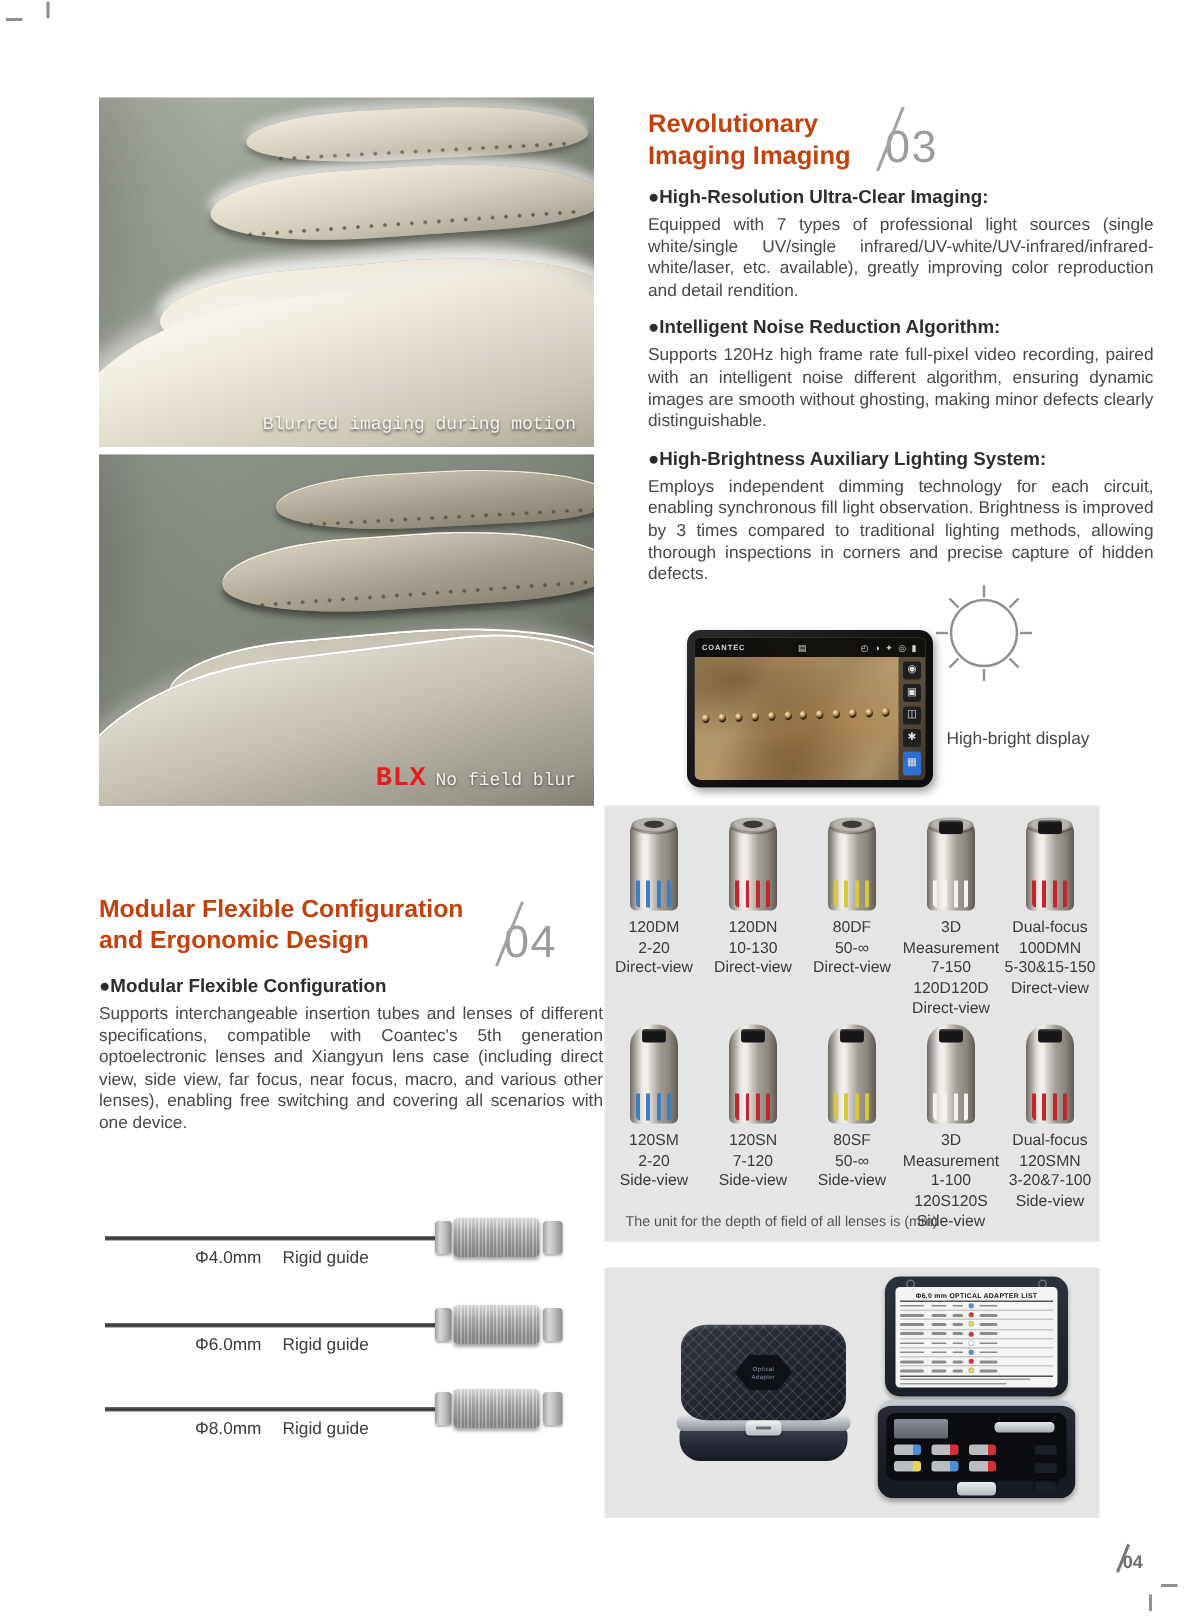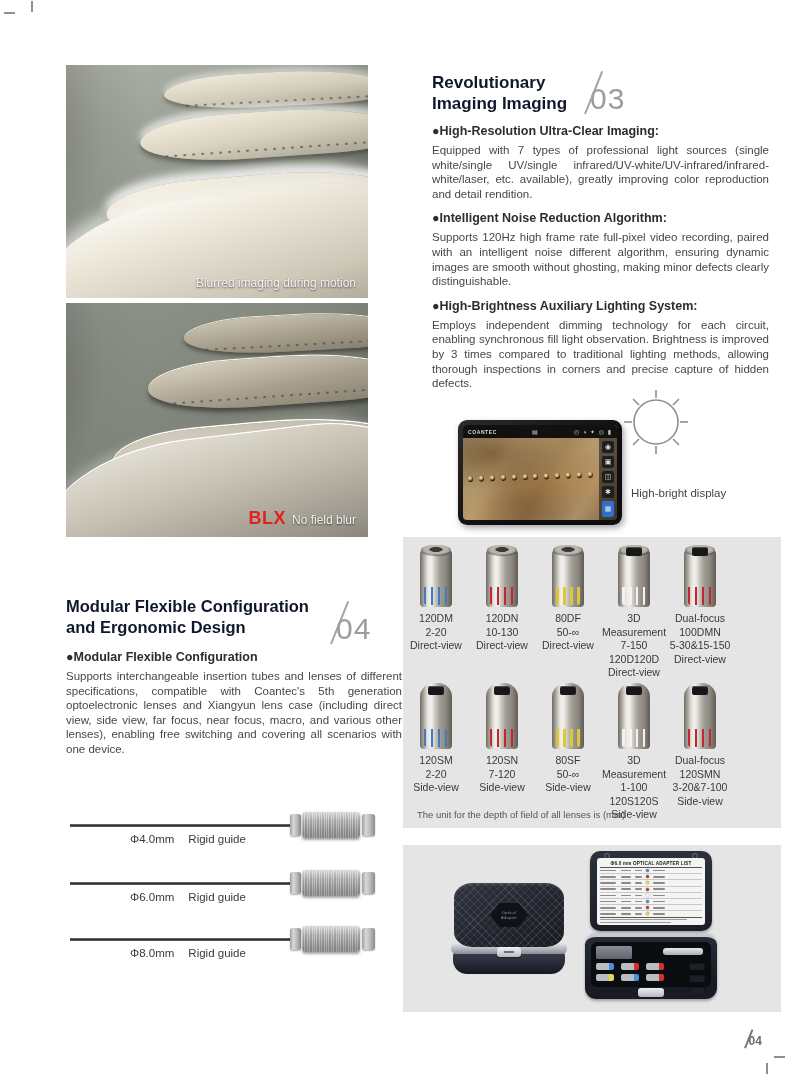--- a/index.html
+++ b/index.html
@@ -7,21 +7,21 @@
     position:relative; width:800px; height:1078px; background:#ffffff;
     font-family:"Liberation Sans", sans-serif; overflow:hidden;
     color:#3c3c3c;
   }
   
   .crop { position:absolute; background:#8f8f8f; }
   .crop.h { height:1.5px; width:11px; }
   .crop.v { width:1.5px; height:11px; }
 
   
-  .photo { position:absolute; left:66px; width:302px; overflow:hidden; }
+  .photo { position:absolute; left:66px; width:330px; overflow:hidden;font-family:Liberation Mono, monospace; }
   #photo1 { top:65px; height:233px;
     background:linear-gradient(155deg,#aeb2a8 0%,#9ca197 30%,#8a8f85 62%,#6f746b 100%); }
   #photo2 { top:303px; height:234px;
     background:linear-gradient(155deg,#8f948c 0%,#83887e 38%,#6b6f66 100%); }
   .wall { position:absolute; pointer-events:none; }
   .wall.l { left:-50px; top:-30px; width:130px; height:130%;
     background:radial-gradient(ellipse at 10% 30%, rgba(60,62,55,.45) 0%, rgba(120,124,114,.25) 45%, transparent 72%); }
   .wall.r { right:-60px; top:-20px; width:140px; height:130%;
     background:radial-gradient(ellipse at 90% 40%, rgba(55,57,50,.5) 0%, rgba(110,114,104,.25) 48%, transparent 75%); }
   .blade { position:absolute; }
@@ -62,21 +62,21 @@
     border-radius:50% 40% 40% 60%/90% 70% 30% 40%;
     background:linear-gradient(170deg,#ece8de 0%,#c6c1b3 40%,#9a958a 78%,#767166 100%);
     box-shadow:0 -1.5px 0 #ffffff, 0 -8px 10px rgba(255,255,255,.25); }
   .caption1 { position:absolute; right:12px; bottom:8px; color:#f1f1ef; font-size:12px;
     text-shadow:0 1px 2px rgba(0,0,0,.6); }
   .caption2 { position:absolute; right:12px; bottom:8px; display:flex; align-items:baseline; gap:6px; }
   .caption2 .blx { color:#e51e1e; font-size:18px; font-weight:bold; letter-spacing:.5px;margin-top:12px; }
   .caption2 .txt { color:#f1f1ef; font-size:12px; text-shadow:0 1px 2px rgba(0,0,0,.6); }
 
   
-  .sec-title { position:absolute; font-weight:bold; color:#0f172a; font-size:17px; line-height:21px; }
+  .sec-title { position:absolute; font-weight:bold; color:#c2410c; font-size:17px; line-height:21px; }
   .secnum { position:absolute; display:flex; align-items:flex-end; color:#9c9c9c; }
   .secnum .slash { width:2px; background:#a2a2a2; transform:rotate(22deg); transform-origin:bottom center; }
   .secnum .num { font-size:30px; line-height:30px; font-weight:400; letter-spacing:1px; }
   .secnum.big .slash { height:46px; margin-right:4px; }
   .footer-num { position:absolute; left:744px; top:1028px; display:flex; align-items:flex-end; color:#6d6d6d; }
   .footer-num .slash { width:1.5px; height:20px; background:#777; transform:rotate(22deg); transform-origin:bottom center; margin-right:3px; }
   .footer-num .num { font-size:12px; font-weight:bold; line-height:13px; }
 
   
   .bullets { position:absolute; left:432px; top:124px; width:337px; }
@@ -110,21 +110,21 @@
   .holes { position:absolute; top:52%; left:5px; right:24px; display:flex;
     justify-content:space-between; transform:rotate(-2deg); }
   .hole { width:5px; height:6px; border-radius:50%;
     background:radial-gradient(circle at 35% 30%, #f6ead0 0%, #caa36b 30%, #2a1c0c 68%); }
 
   
   .sun { position:absolute; left:620px; top:388px; }
   .display-caption { position:absolute; left:631px; top:487px; font-size:11.5px; color:#454545; }
 
   
-  .graybox { position:absolute; left:403px; width:330px; background:#e5e5e5;padding-left:48px; }
+  .graybox { position:absolute; left:403px; width:330px; background:#e5e5e5; }
   #lensbox { top:537px; height:291px; }
   #casebox { top:845px; height:167px; }
 
   
   .lens-row { position:absolute; left:0; width:330px; display:flex; }
   #lens-row1 { top:12px; }
   #lens-row2 { top:146px; }
   .lens-cell { width:66px; display:flex; flex-direction:column; align-items:center; }
   .lens-label { margin-top:5px; text-align:center; font-size:10.5px; line-height:13.5px; color:#3a3a3a; }
   .lens-label span { display:block; }

